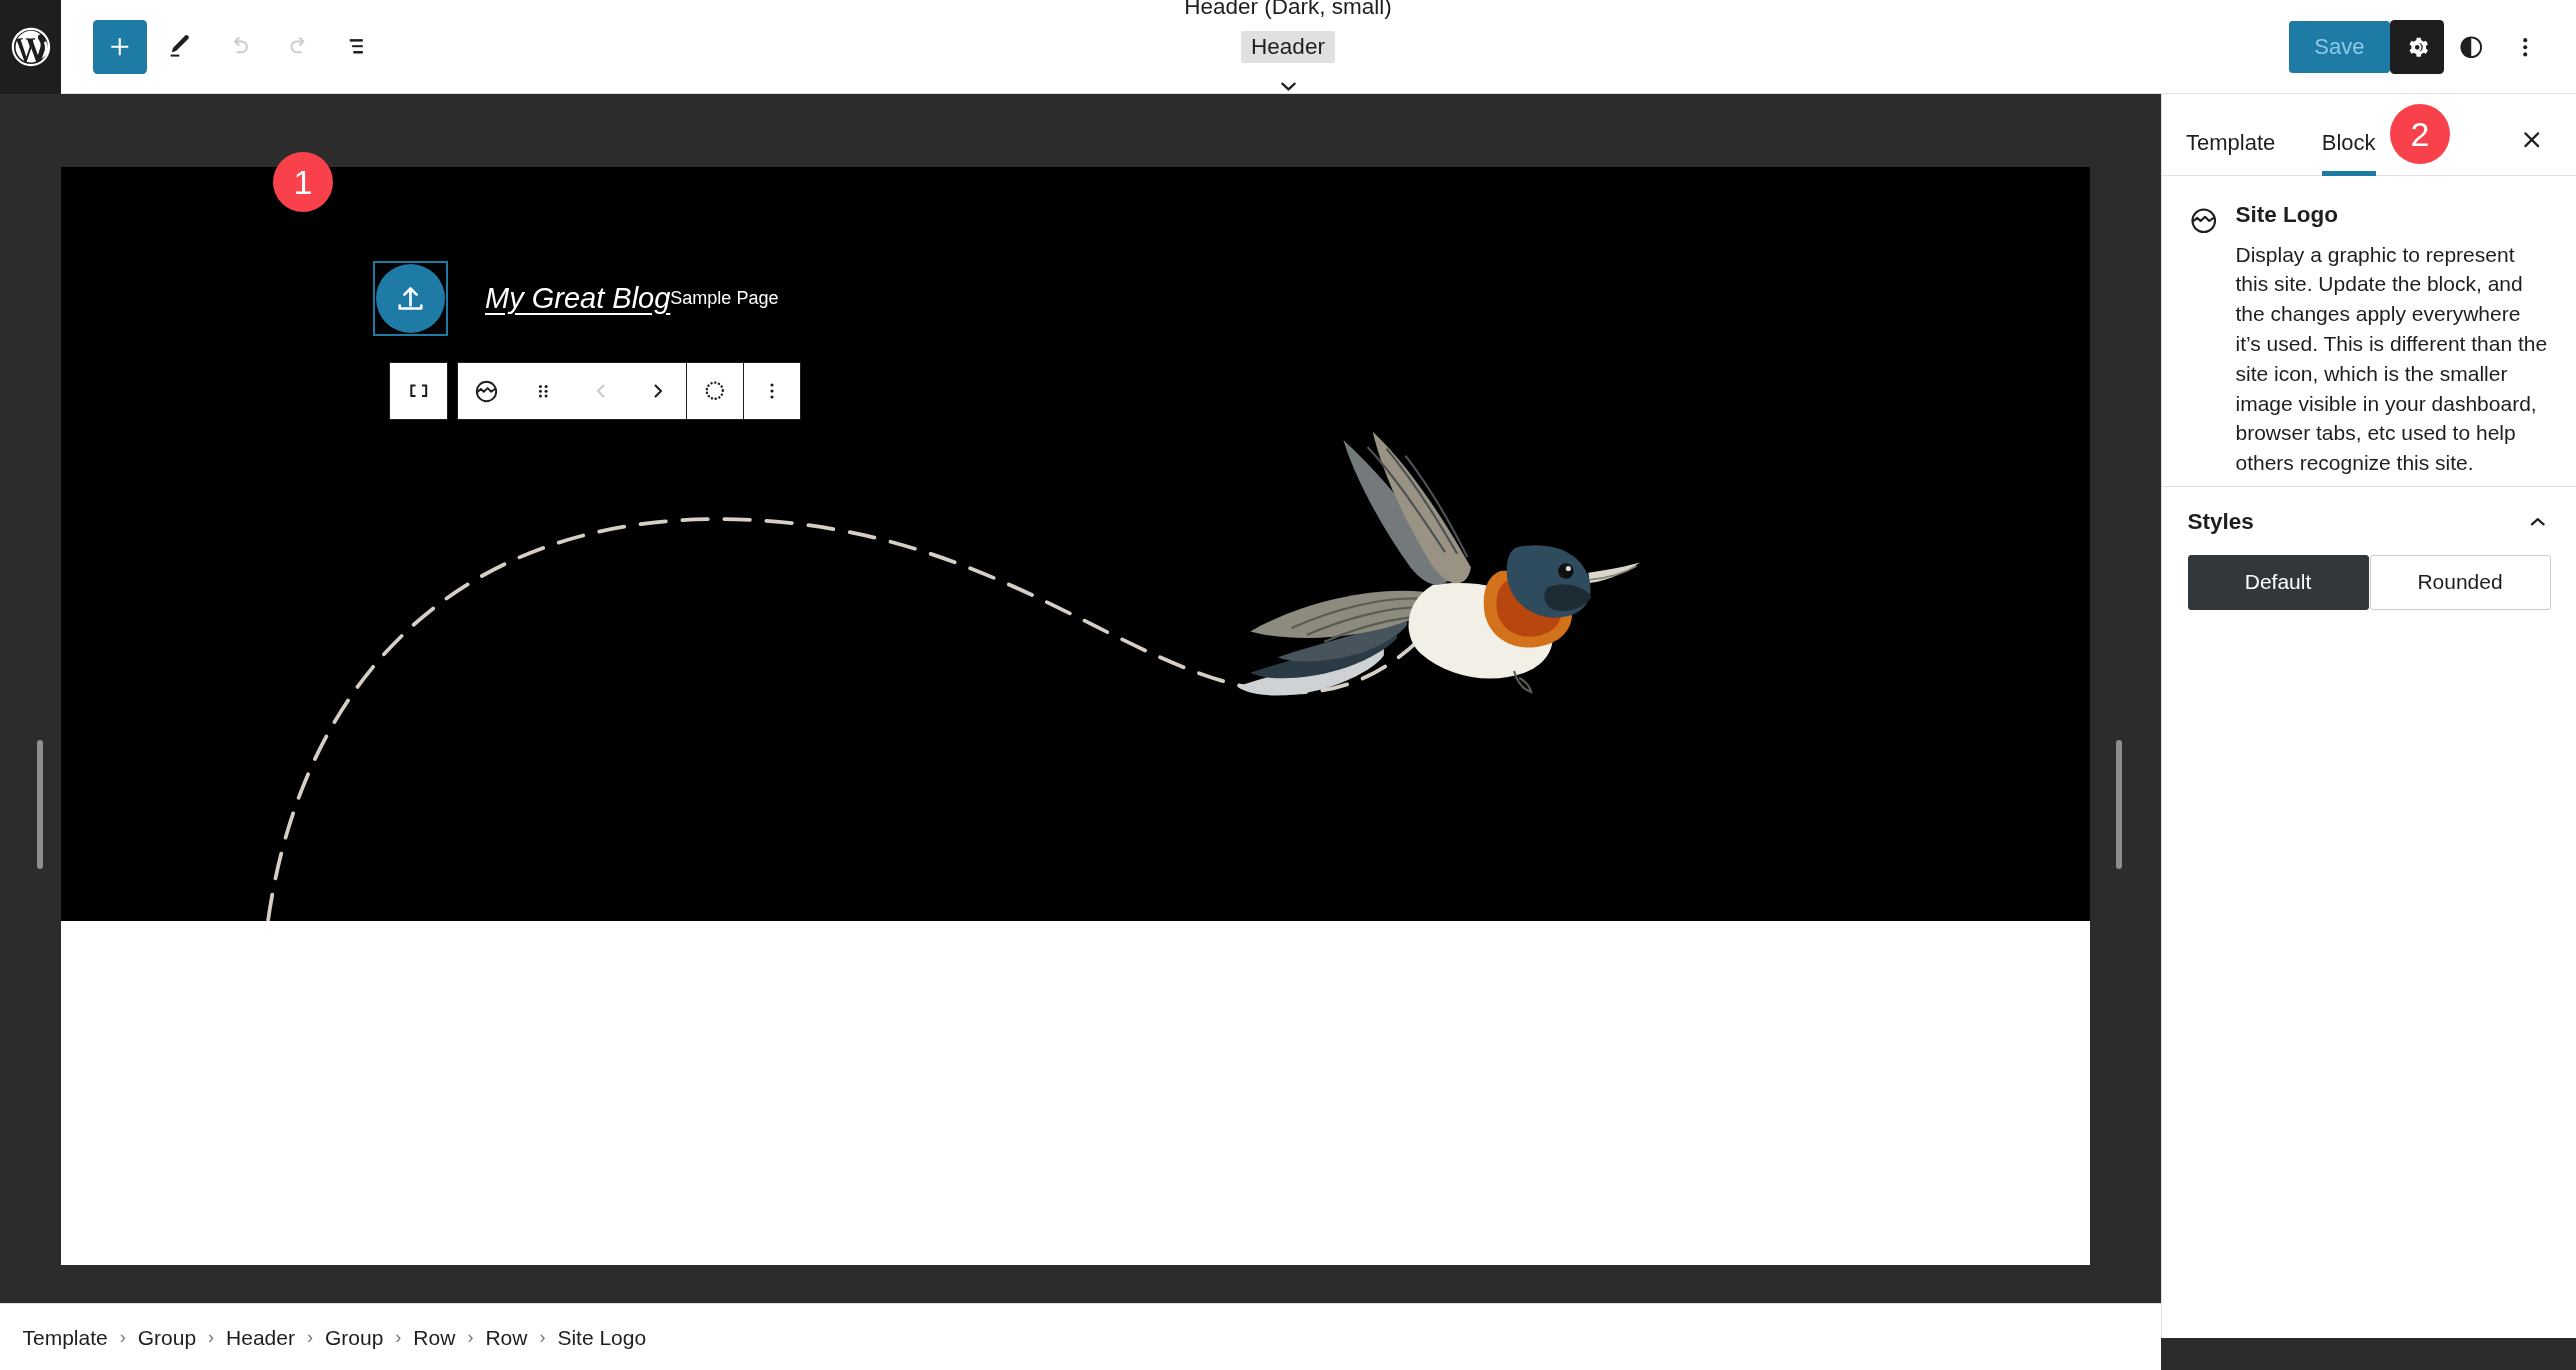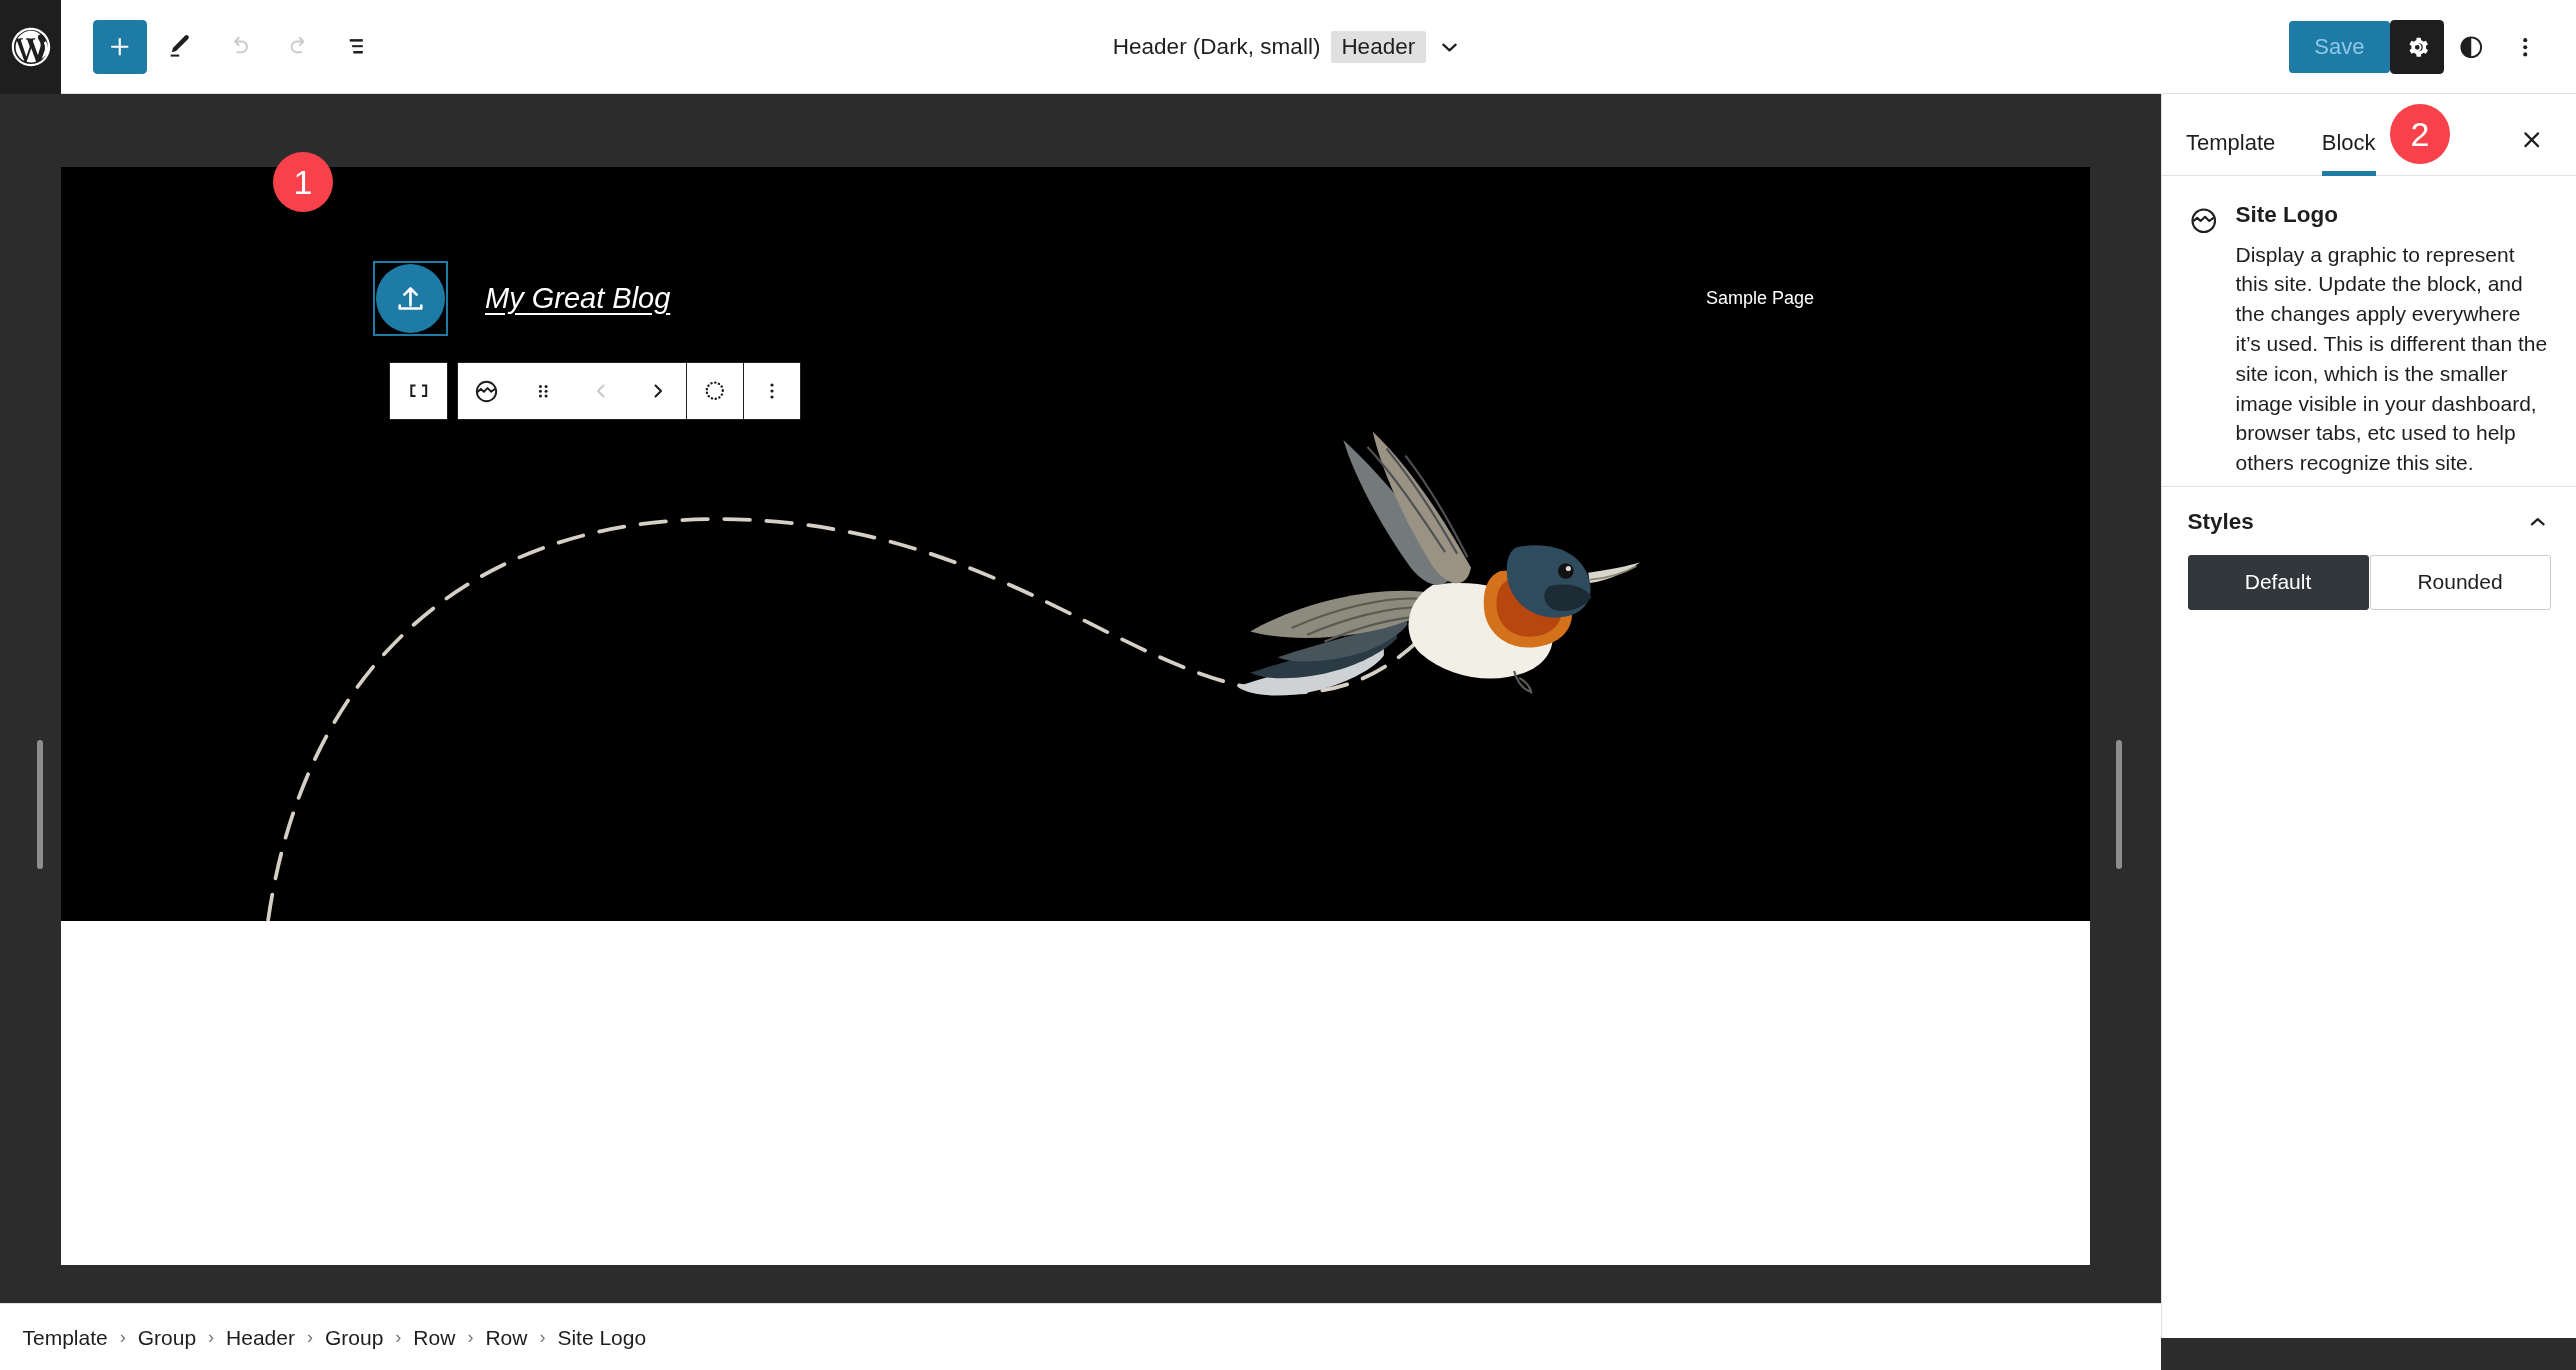--- a/index.html
+++ b/index.html
@@ -27,21 +27,21 @@
     width:54px; height:54px; border-radius:4.5px;
     display:flex; align-items:center; justify-content:center;
     background:transparent; border:none; cursor:pointer;
   }
   .tb-btn.add{ background:#1e7ba6; }
   .tb-btn svg{ display:block; }
 
   .tb-center{
     position:absolute; left:0; right:0; top:0; height:94px;
     display:flex; align-items:center; justify-content:center;
-    gap:10.5px; pointer-events:none;
+    gap:10.5px; pointer-events:none;flex-direction:column;
   }
   .doc-title{ font-size:22.5px; color:#1e1e1e; pointer-events:auto; }
   .doc-badge{
     font-size:22.5px; color:#1e1e1e; background:#e0e0e0;
     padding:3px 10.5px; border-radius:2.2px; pointer-events:auto;
   }
   .doc-chev{ pointer-events:auto; cursor:pointer; display:flex; }
 
   .tb-right{
     position:absolute; right:24px; top:0; height:94px;
@@ -70,21 +70,21 @@
     overflow:hidden;
   }
   .canvas-header{
     position:relative; width:100%; height:754px; background:#000;
     overflow:hidden;
   }
   .canvas-white{ width:100%; height:344px; background:#fff; }
 
   .hdr-row{
     position:absolute; left:264px; top:94px; right:276px;
-    display:flex; align-items:center; justify-content:space-between;padding-left:48px;
+    display:flex; align-items:center; justify-content:flex-start;padding-left:48px;
   }
   .logo-left{ display:flex; align-items:center; gap:37px; }
   .logo-box{
     width:75px; height:75px; border:2.2px solid #1e7ba6;
     display:flex; align-items:center; justify-content:center;
     position:relative; cursor:pointer;
   }
   .logo-circle{
     width:69px; height:69px; border-radius:50%; background:#1e7ba6;
     display:flex; align-items:center; justify-content:center;

